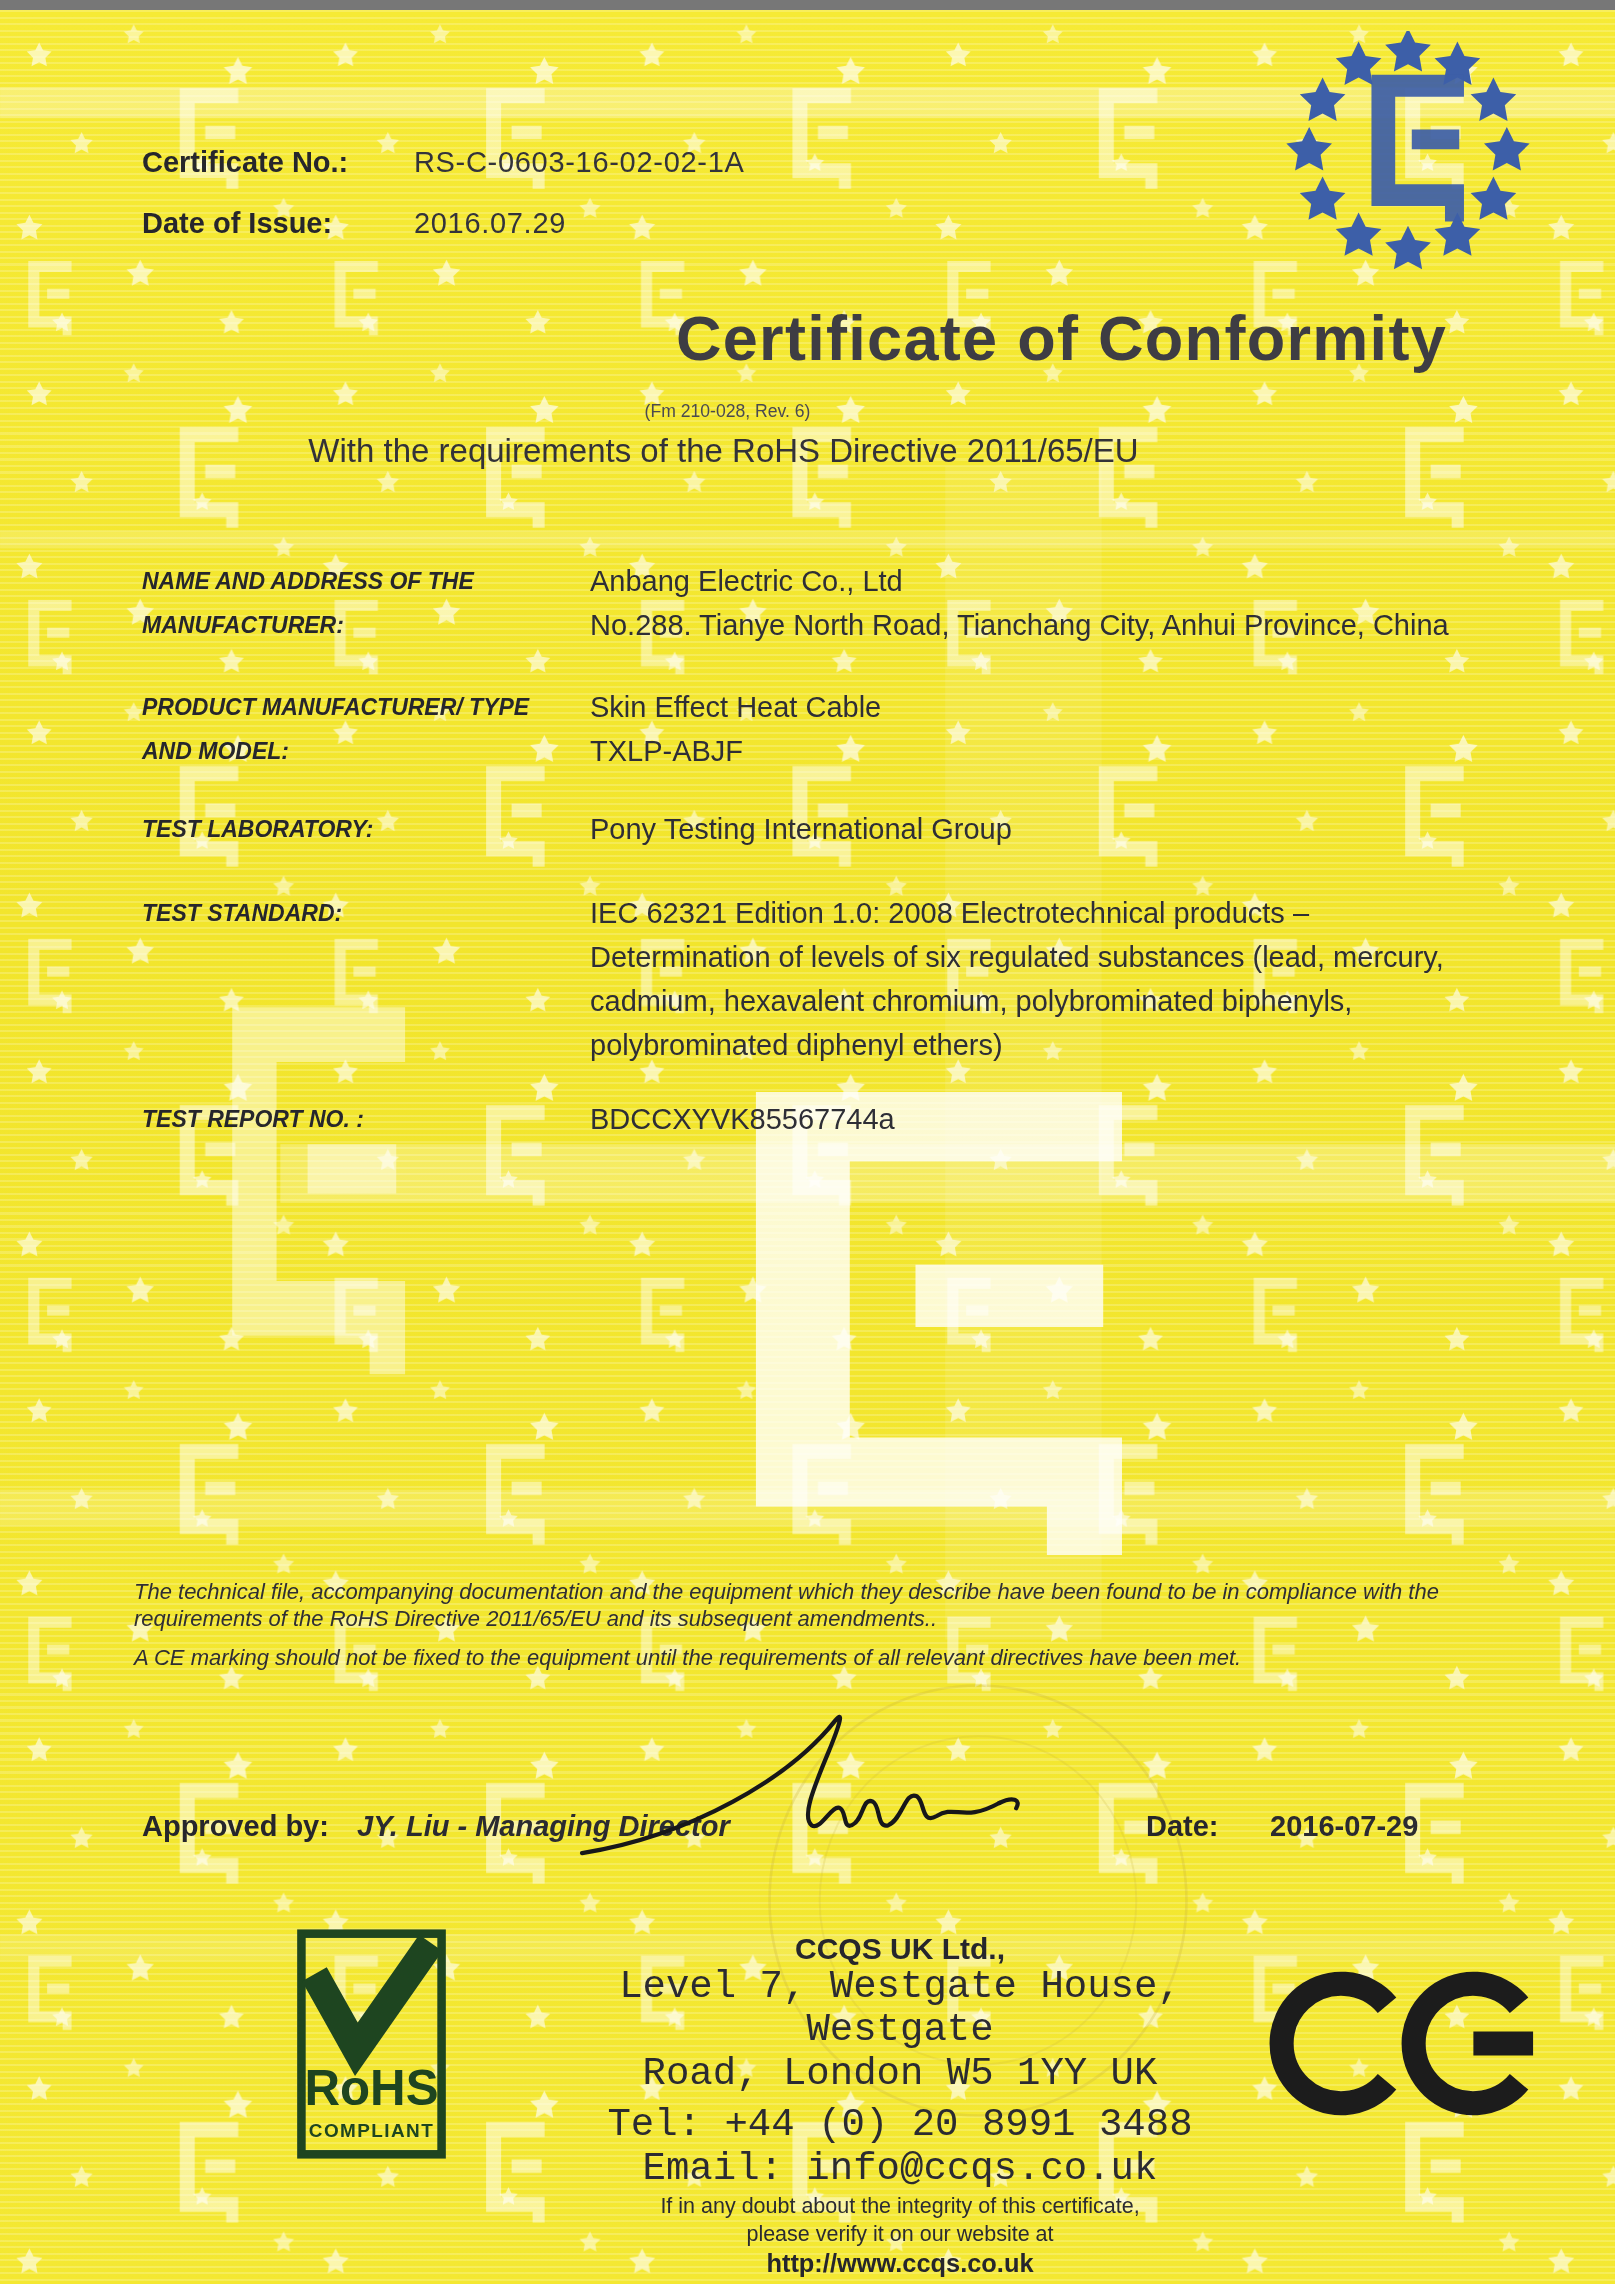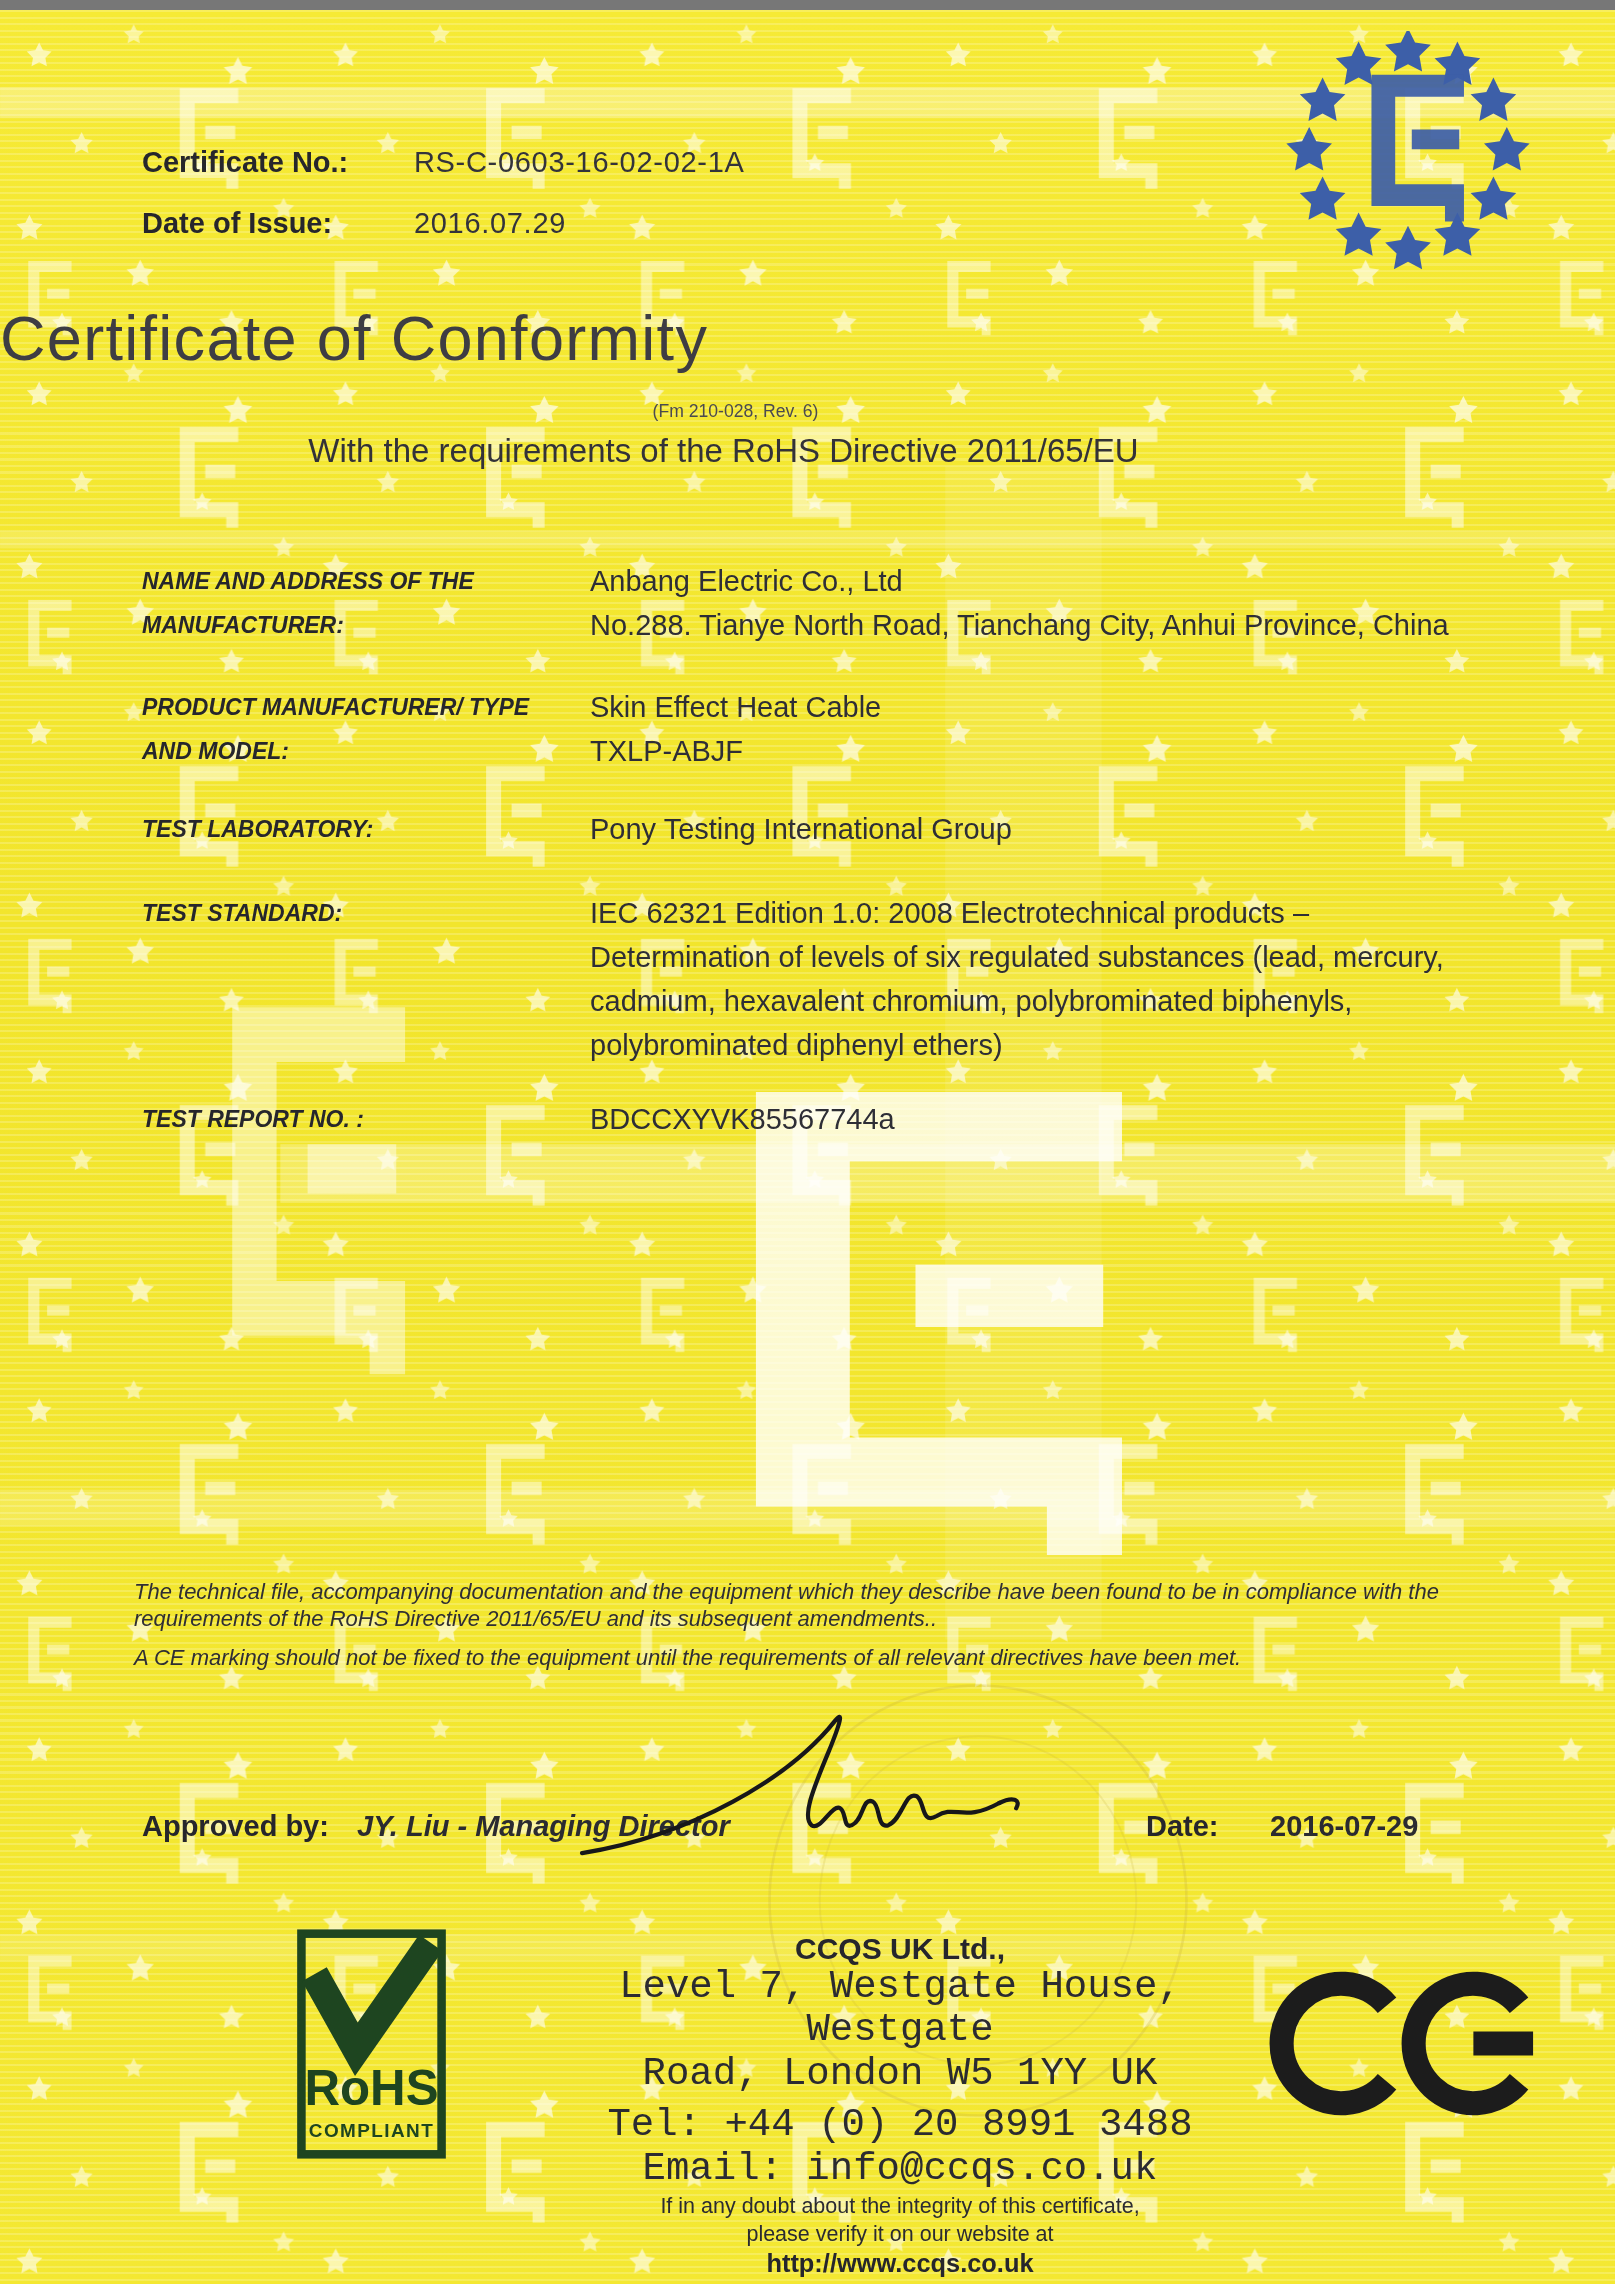--- a/index.html
+++ b/index.html
@@ -21,23 +21,23 @@
   .bg-watermark{position:absolute;left:0;top:0;z-index:0;}
   .stamp{position:absolute;left:763px;top:1669px;z-index:1;}
 
   .content{position:absolute;inset:0;z-index:2;}
 
   
   .h-row{position:absolute;left:142px;white-space:nowrap;}
   .h-label{display:inline-block;width:269px;font-size:29px;font-weight:700;color:#26262c;}
   .h-value{font-size:29px;font-weight:500;color:#33333b;letter-spacing:0.7px;}
 
-  .title{position:absolute;top:292px;left:0;width:1447px;text-align:left;
-         font-size:63px;font-weight:400;color:#3e3d43;letter-spacing:1.3px;}
-  .form-ref{position:absolute;top:391px;left:12px;width:1447px;text-align:center;
+  .title{position:absolute;top:292px;left:0;width:1447px;text-align:right;
+         font-size:63px;font-weight:700;color:#3e3d43;letter-spacing:1.3px;}
+  .form-ref{position:absolute;top:391px;left:4px;width:1447px;text-align:center;
          font-size:17.6px;color:#4a4a50;}
   .subtitle{position:absolute;top:422px;left:0;width:1447px;text-align:center;
          font-size:33px;color:#333238;}
 
   
   .f-row{position:absolute;left:0;top:0;width:100%;}
   .f-label{position:absolute;left:142px;width:443px;
            font-size:23px;font-weight:700;color:#26262c;line-height:44px;font-style:italic;}
   .f-value{position:absolute;left:590px;width:952px;
            font-size:29px;color:#2e2e36;line-height:44px;}

